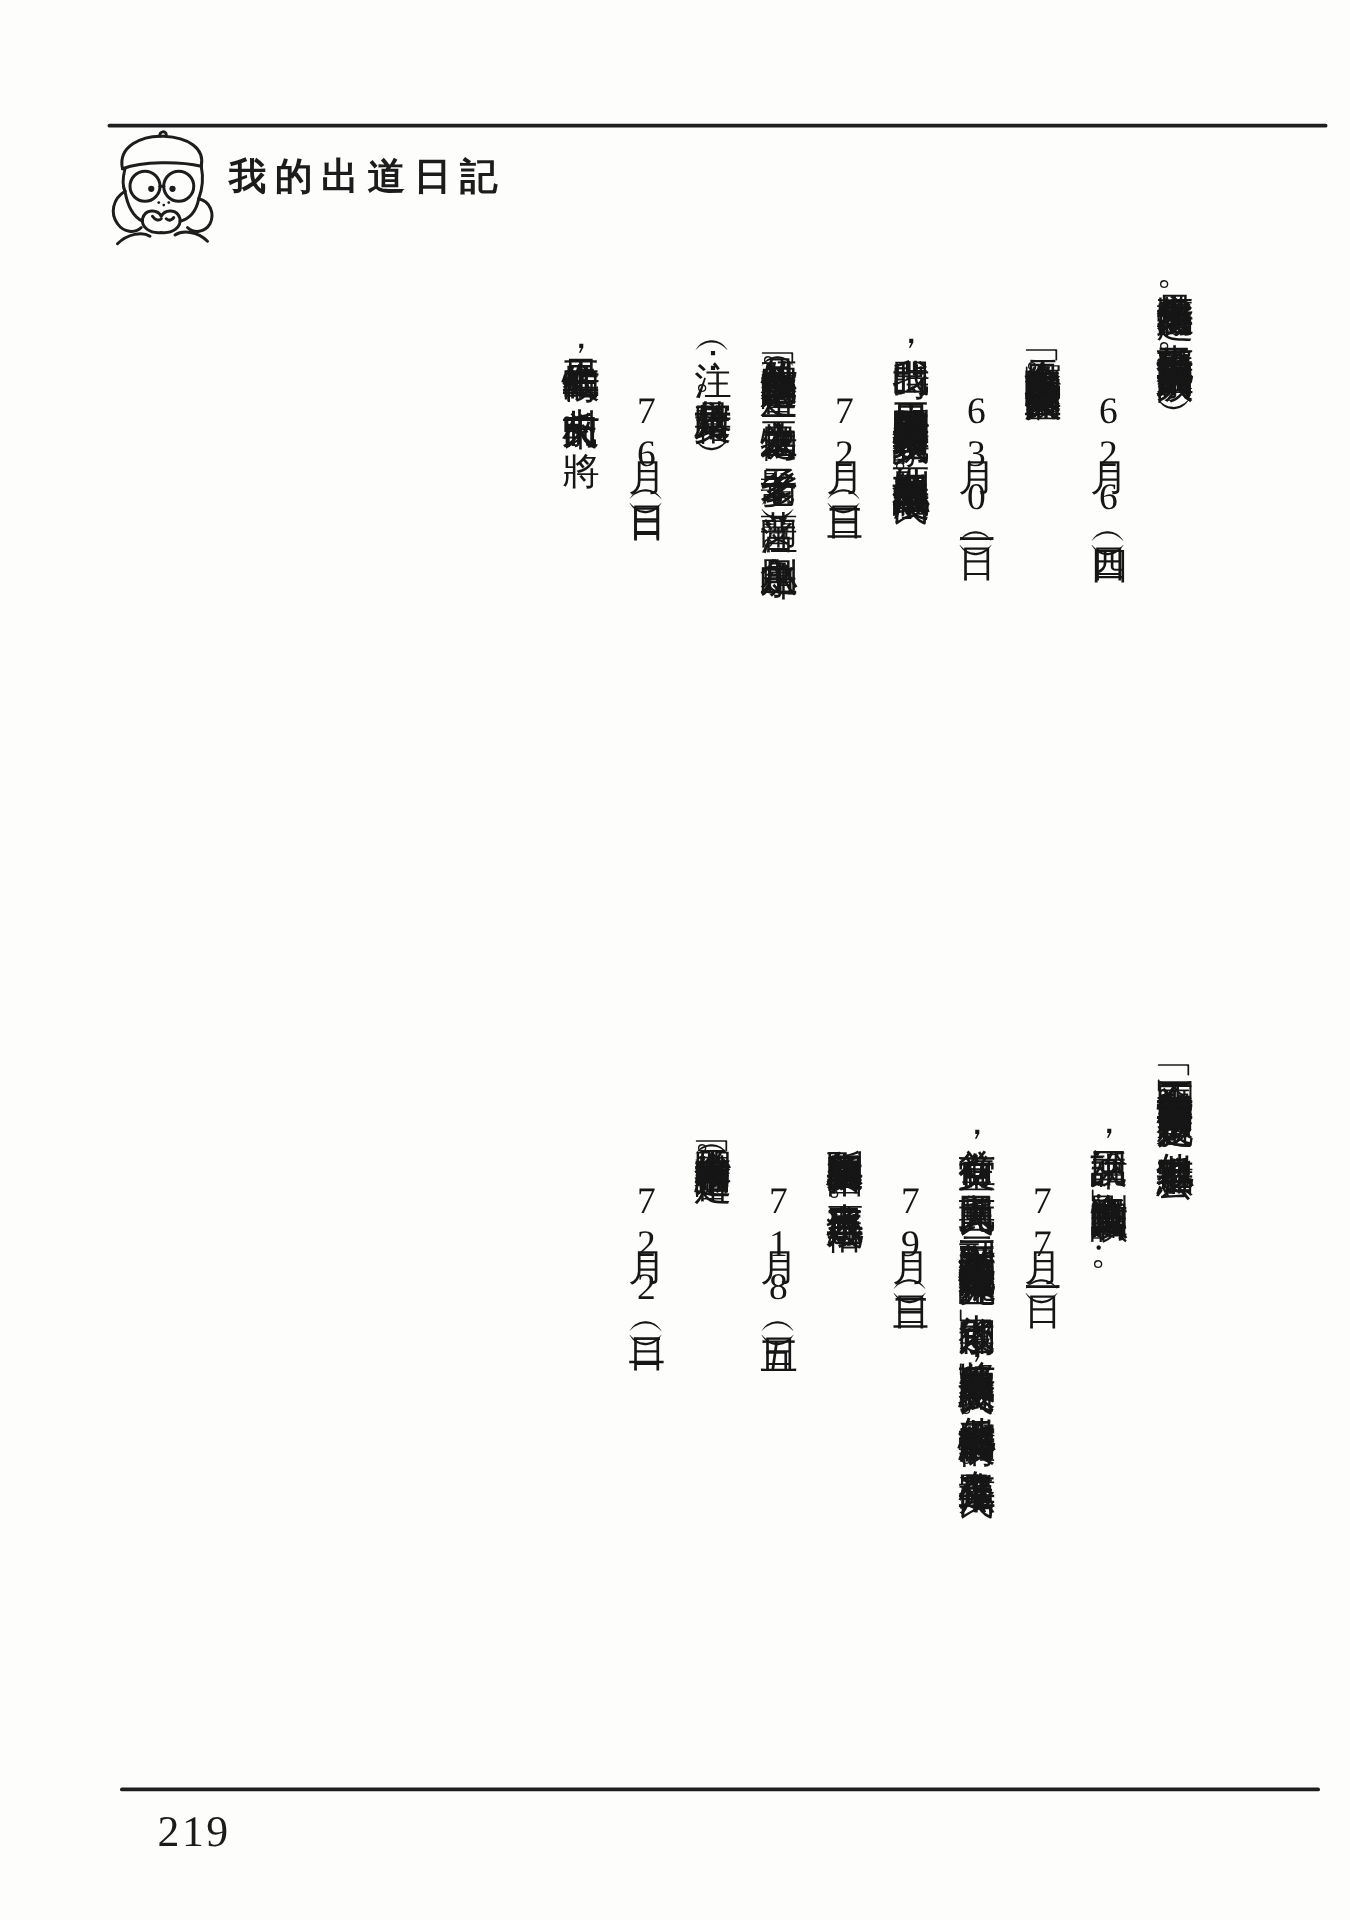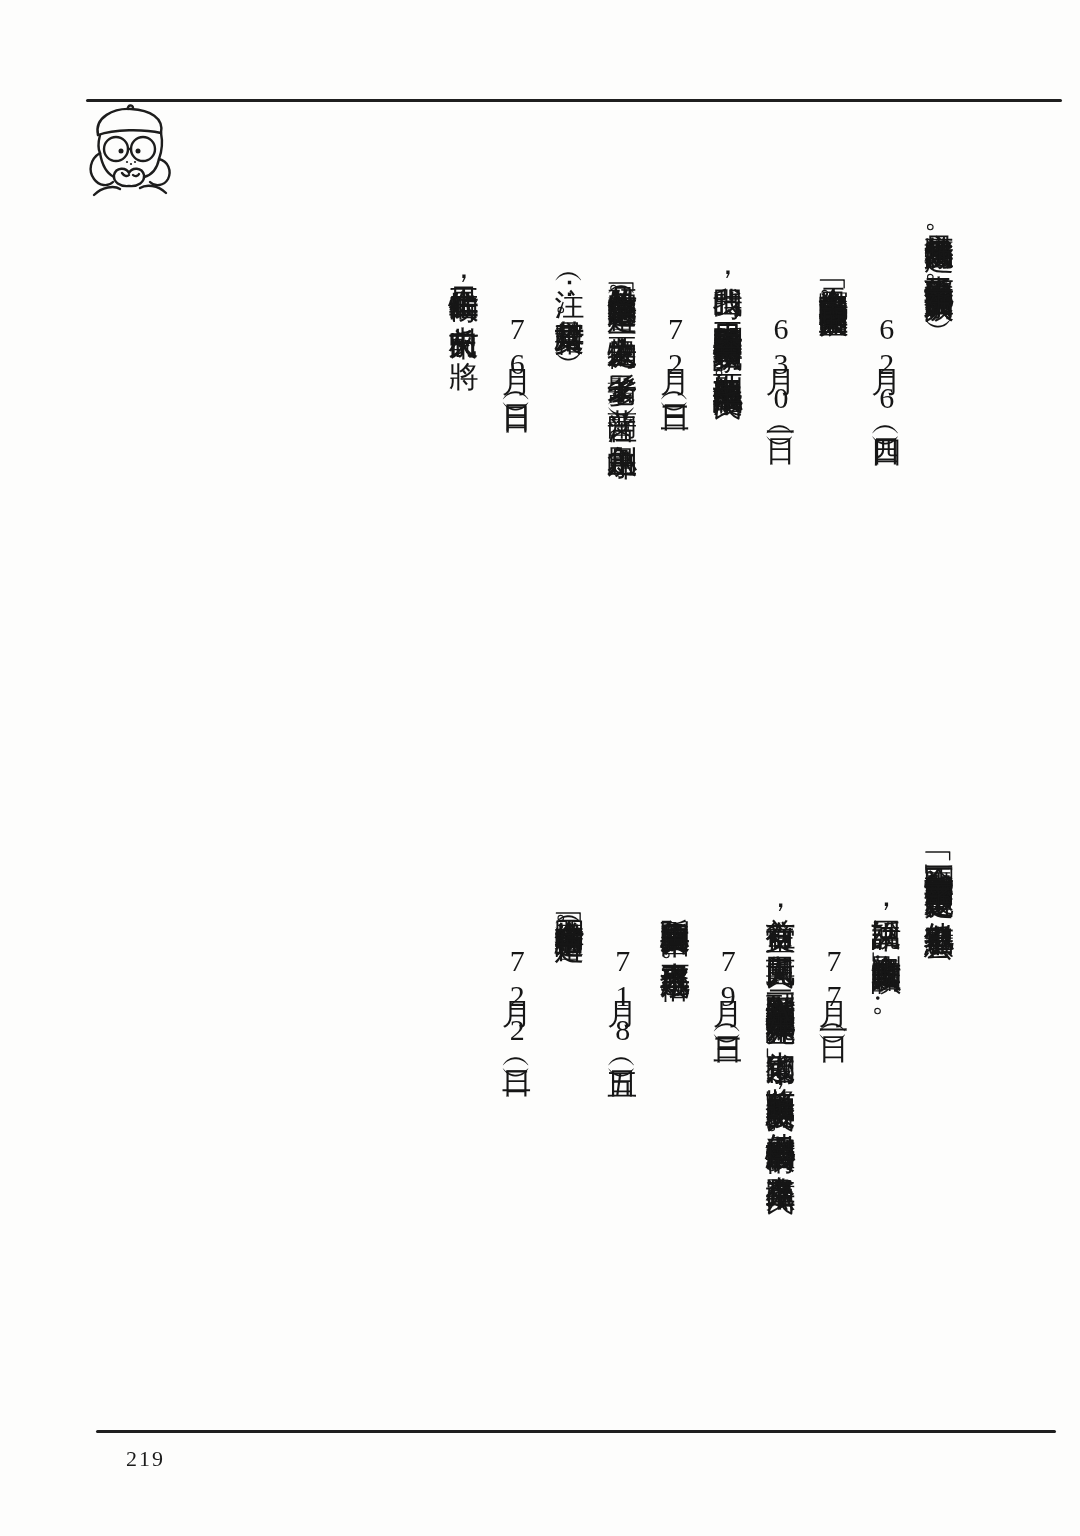--- a/index.html
+++ b/index.html
@@ -58,21 +58,21 @@
 
   .v-entry { margin: 0; }
   .v-entry.para { text-indent: 53px; }
   .v-entry.date { text-indent: 102px; }
   .v-entry .upright { text-orientation: upright; }
 
   .page-number {
     position: absolute;
     left: 126px;
     top: 1446px;
-    font-size: 22px;
+    font-size: 35px;
     letter-spacing: 2px;
     color: #1b1b1b;
     font-family: "Liberation Serif", serif;
   }
   .mascot-svg { display: block; }
 </style>
 </head>
 <body>
 
 <div class="page">
@@ -106,20 +106,21 @@
 
       <path d="M28 72 C30 64 40 64 43 70 C46 64 56 64 58 72 C59 79 52 84 43 83 C34 84 27 79 28 72 Z"></path>
       <path d="M36 70 C38 73 41 74 43 72"></path>
       <path d="M47 72 C49 74 52 73 53 71"></path>
 
       <path d="M8 92 C16 84 28 82 34 86"></path>
       <path d="M80 90 C72 82 60 81 54 85"></path>
     </svg>
   </div>
 
+  <div class="header-title">我的出道日記</div>
 
   <section class="v-block v-block-upper">
       <p class="v-entry cont">高牆果然無法輕易跨越。南部氏也為了準備再次前往東京而回到大阪。）</p>
       <p class="v-entry date"><span class="upright">6</span>月<span class="upright">26</span>日（四）</p>
       <p class="v-entry para">今天令人矚目的「話之泉」在大阪民主會館盛大開展。</p>
       <p class="v-entry date"><span class="upright">6</span>月<span class="upright">30</span>日（一）</p>
       <p class="v-entry para">我出門時，大正日日新聞的田中正雄氏不知為何事造訪我家，而妹妹則似乎將他誤認成田中漫平氏。</p>
       <p class="v-entry date"><span class="upright">7</span>月<span class="upright">2</span>日（三）</p>
       <p class="v-entry para">八月的研究作品決定為「隧道（暫定）」。主要人物為健一、鬍子老爹、蘭普（注），主角則是小咪。</p>
       <p class="v-entry para">（注：其實是哈姆艾格。）</p>

